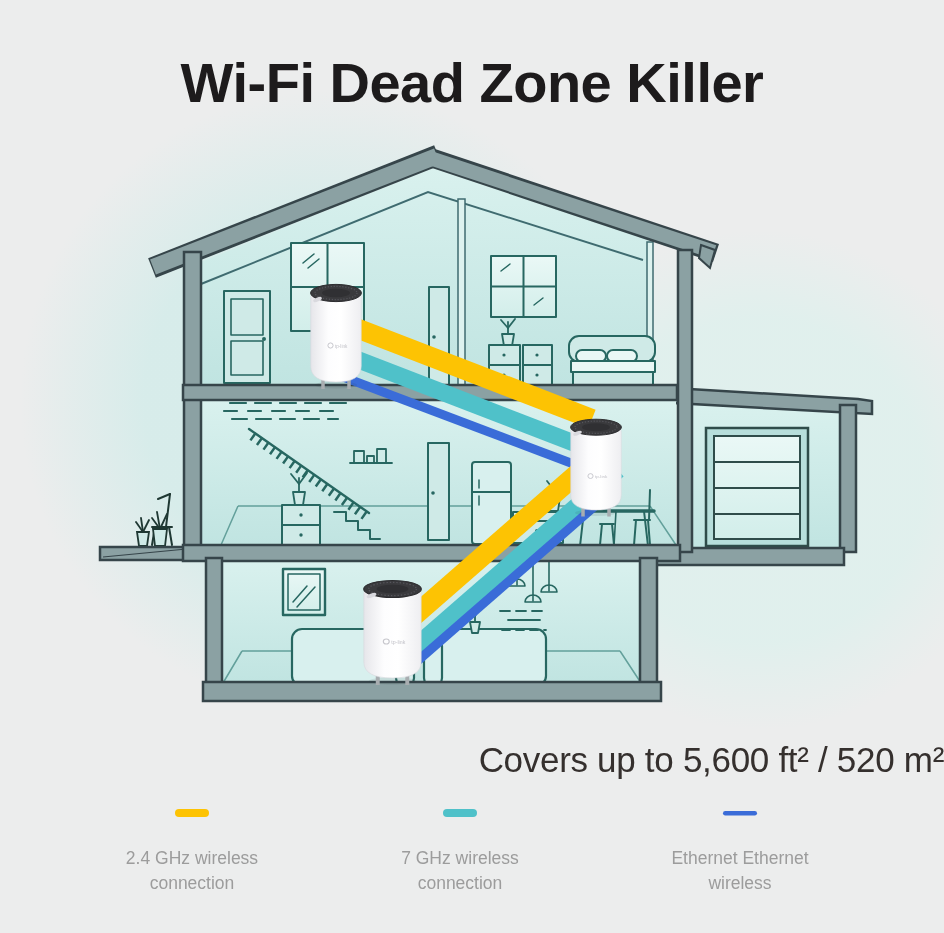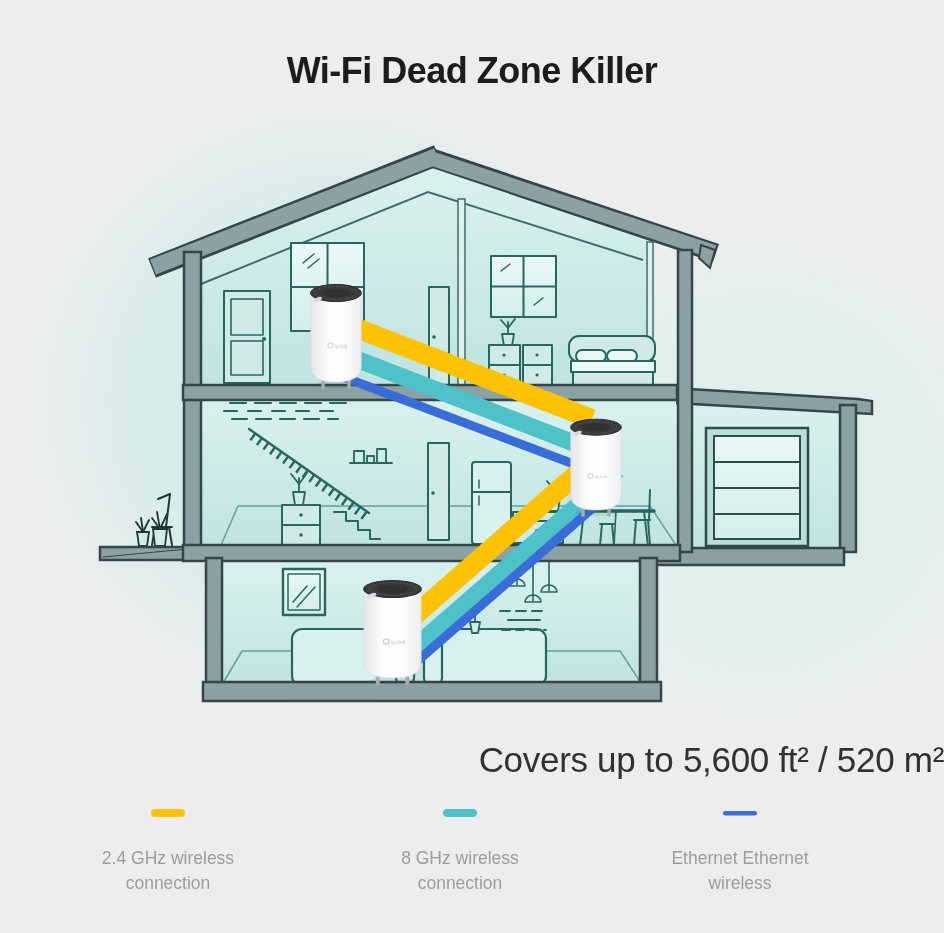--- a/index.html
+++ b/index.html
@@ -5,30 +5,30 @@
   html,body{margin:0;padding:0;}
   body{
     width:944px;height:933px;position:relative;overflow:hidden;
     background:#ECEDED;
     font-family:"Liberation Sans", sans-serif;
   }
   .stage{position:absolute;inset:0;}
   svg.scene{position:absolute;left:0;top:0;}
   .page-title{
     position:absolute;left:0;top:50px;width:944px;
-    text-align:center;font-size:36px;font-weight:700;color:#1d1b1c;
+    text-align:center;font-size:56px;font-weight:700;color:#1d1b1c;
     letter-spacing:-0.5px;margin:0;
   }
   .coverage{
     position:absolute;left:0;top:740px;width:944px;
     text-align:right;font-size:35px;font-weight:400;color:#35302e;
     letter-spacing:-0.3px;
   }
   .legend-item{position:absolute;top:808px;width:240px;text-align:center;}
-  .legend-item.c1{left:48px;}
+  .legend-item.c1{left:72px;}
   .legend-item.c2{left:340px;}
   .legend-item.c3{left:620px;}
   .swatch{display:inline-block;margin-bottom:24px;}
   .legend-label{font-size:17.5px;line-height:1.45;color:#9c9c9c;}
 </style>
 </head>
 <body>
 
 <div class="stage">
 
@@ -320,21 +320,21 @@
     <span>2.4 GHz wireless</span><br>
     <span>connection</span>
   </div>
 </div>
 
 <div class="legend-item c2">
   <svg class="swatch" width="36" height="10">
     <rect x="1" y="1" width="34" height="8" rx="4" fill="#4FC1C9"></rect>
   </svg>
   <div class="legend-label">
-    <span>8 GHz wireless</span><br>
+    <span>7 GHz wireless</span><br>
     <span>connection</span>
   </div>
 </div>
 
 <div class="legend-item c3">
   <svg class="swatch" width="36" height="10">
     <rect x="1" y="3" width="34" height="4.5" rx="2.25" fill="#3A6CD8"></rect>
   </svg>
   <div class="legend-label">
     <span>Ethernet Ethernet</span><br>

